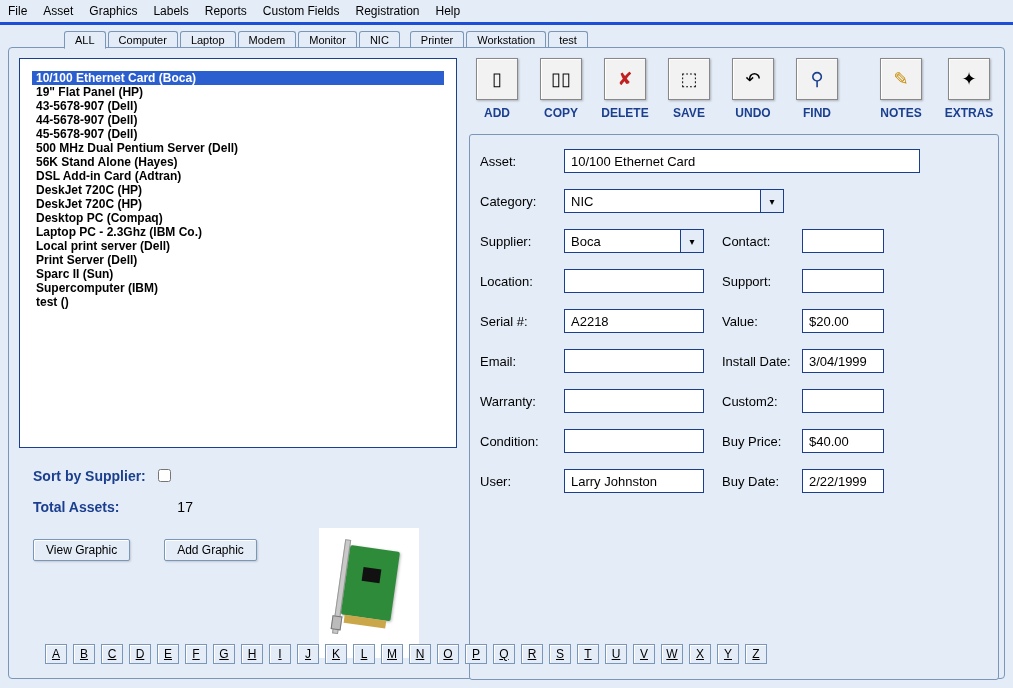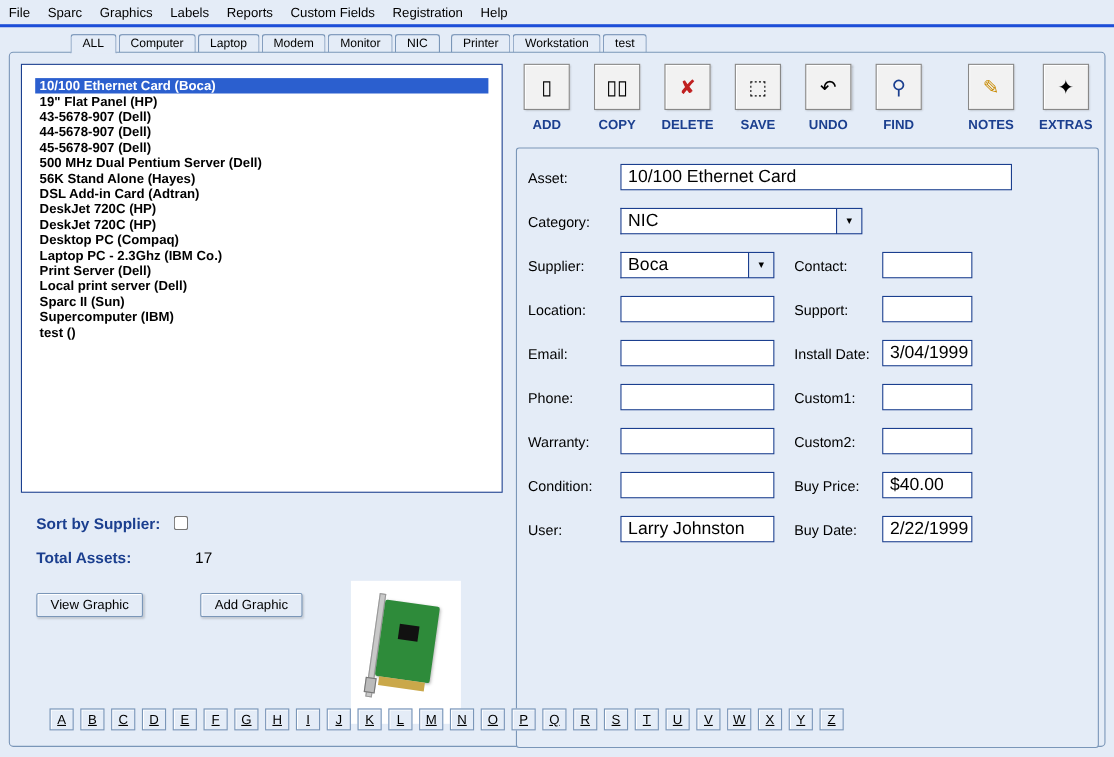--- a/index.html
+++ b/index.html
@@ -86,21 +86,21 @@
   .total-row .num { color:#000; margin-left:58px; font-weight:normal;}
   .graphicbox {
     position: absolute;
     left: 310px;
     top: 480px;
     width: 100px;
     height: 130px;
     display:flex; align-items:center; justify-content:center;
     background:#fff;
   }
-  .btns { margin: 24px 0 0 14px; display: flex; gap: 52px; }
+  .btns { margin: 24px 0 0 14px; display: flex; gap: 34px; }
   .winbtn {
     font-size: 12px;
     padding: 3px 12px;
     background: #e4ecf7;
     border: 1px solid #7a96b8;
     border-radius: 2px;
     cursor: pointer;
     box-shadow: 1px 1px 0 #fff inset, 1px 1px 2px rgba(0,0,0,.15);
   }
   .toolbar { display: flex; gap: 8px; margin-bottom: 14px; align-items:flex-start;}
@@ -125,21 +125,21 @@
     background: #e4ecf7;
     height: 546px;
   }
   .frow { display: flex; align-items: center; margin-bottom: 16px; }
   .flabel { width: 84px; font-size: 13px; color: #000; }
   .field {
     border: 1px solid #1b3f8f;
     background: #fff;
     height: 24px;
     padding: 2px 6px;
-    font-size: 16px;
+    font-size: 13px;
     display:flex; align-items:center;
   }
   .field.wide { width: 356px; }
   .field.med { width: 140px; }
   .field.small { width: 82px; }
   .flabel2 { width: 80px; font-size: 13px; margin-left: 18px; }
   .combo { display:flex; }
   .combo .field { border-right:none; }
   .combo .drop {
     width: 24px; height: 24px;
@@ -171,21 +171,21 @@
   .pci .bracket { position:absolute; left:4px; top:5px; width:6px; height:95px; background:#c9c9c9; border:1px solid #999;}
   .pci .port { position:absolute; left:2px; top:82px; width:10px; height:14px; background:#bbb; border:1px solid #777;}
   .pci .chip { position:absolute; left:26px; top:30px; width:18px; height:14px; background:#111;}
   .pci .edge { position:absolute; left:14px; top:80px; width:42px; height:8px; background:#caa84a;}
 </style>
 </head>
 <body>
 
 <div class="menubar" id="menubar">
     <span>File</span>
-    <span>Sparc</span>
+    <span>Asset</span>
     <span>Graphics</span>
     <span>Labels</span>
     <span>Reports</span>
     <span>Custom Fields</span>
     <span>Registration</span>
     <span>Help</span>
   </div>
 
 <div class="container">
   <div class="tabstrip" id="tabstrip">
@@ -210,22 +210,22 @@
             <div>43-5678-907 (Dell)</div>
             <div>44-5678-907 (Dell)</div>
             <div>45-5678-907 (Dell)</div>
             <div>500 MHz Dual Pentium Server (Dell)</div>
             <div>56K Stand Alone (Hayes)</div>
             <div>DSL Add-in Card (Adtran)</div>
             <div>DeskJet 720C (HP)</div>
             <div>DeskJet 720C (HP)</div>
             <div>Desktop PC (Compaq)</div>
             <div>Laptop PC - 2.3Ghz (IBM Co.)</div>
+            <div>Local print server (Dell)</div>
             <div>Print Server (Dell)</div>
-            <div>Local print server (Dell)</div>
             <div>Sparc II (Sun)</div>
             <div>Supercomputer (IBM)</div>
             <div>test ()</div>
           </div>
 
         <div class="sort-row">
           <span>Sort by Supplier:</span>
           <input type="checkbox" id="sortchk" style="">
         </div>
         <div class="total-row">
@@ -327,30 +327,30 @@
             <span class="flabel2">Contact:</span>
             <div class="field small"></div>
           </div>
           <div class="frow">
             <span class="flabel">Location:</span>
             <div class="field med"></div>
             <span class="flabel2">Support:</span>
             <div class="field small"></div>
           </div>
           <div class="frow">
+            <span class="flabel">Serial #:</span>
+            <div class="field med">A2218</div>
+            <span class="flabel2">Value:</span>
+            <div class="field small">$20.00</div>
+          </div>
+          <div class="frow">
             <span class="flabel">Email:</span>
             <div class="field med"></div>
             <span class="flabel2">Install Date:</span>
             <div class="field small">3/04/1999</div>
-          </div>
-          <div class="frow">
-            <span class="flabel">Phone:</span>
-            <div class="field med"></div>
-            <span class="flabel2">Custom1:</span>
-            <div class="field small"></div>
           </div>
           <div class="frow">
             <span class="flabel">Warranty:</span>
             <div class="field med"></div>
             <span class="flabel2">Custom2:</span>
             <div class="field small"></div>
           </div>
           <div class="frow">
             <span class="flabel">Condition:</span>
             <div class="field med"></div>

